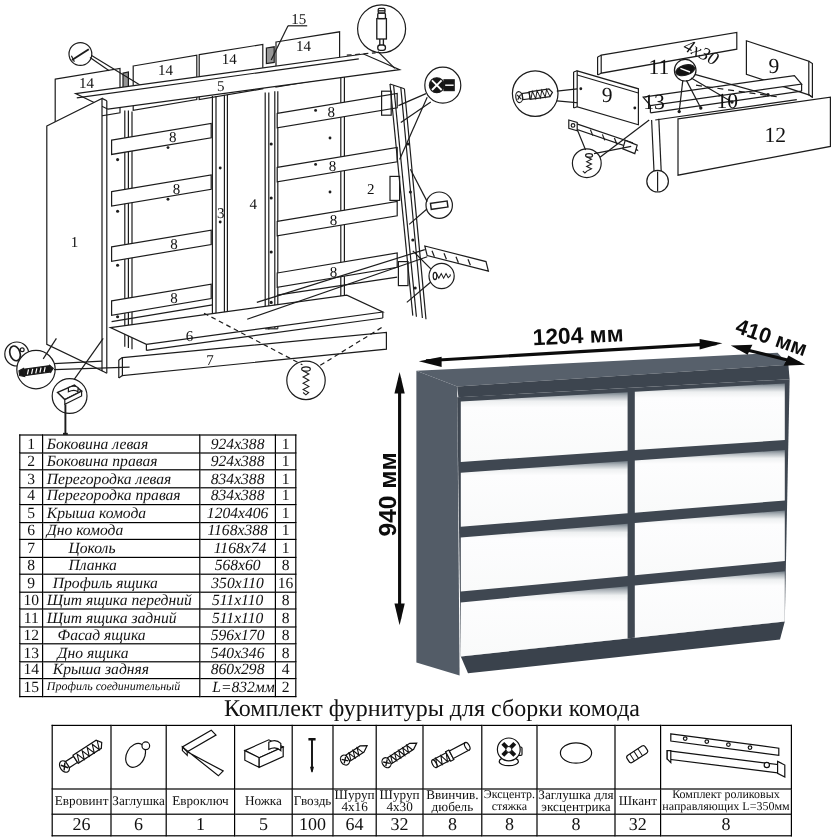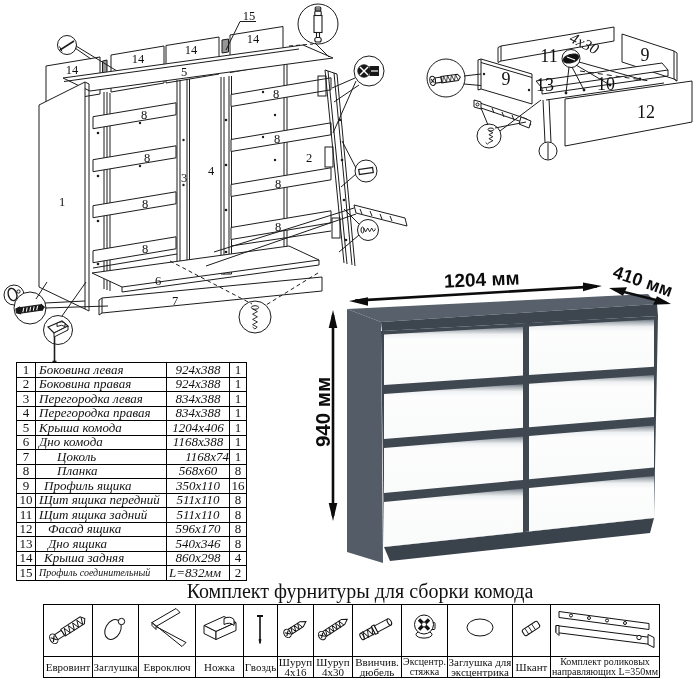--- a/index.html
+++ b/index.html
@@ -390,21 +390,21 @@
           </tr>
 <tr>
             <td class="n">6</td>
             <td class="nm">Дно комода</td>
             <td class="sz">1168x388</td>
             <td class="q">1</td>
           </tr>
 <tr>
             <td class="n">7</td>
             <td class="nm" style="padding-left:21px">Цоколь</td>
-            <td class="sz" style="text-align:right;padding-left:4px">1168x74</td>
+            <td class="sz" style="text-align:center;padding-left:4px">1168x74</td>
             <td class="q">1</td>
           </tr>
 <tr>
             <td class="n">8</td>
             <td class="nm" style="padding-left:21px">Планка</td>
             <td class="sz">568x60</td>
             <td class="q">8</td>
           </tr>
 <tr>
             <td class="n">9</td>
@@ -438,21 +438,21 @@
           </tr>
 <tr>
             <td class="n">14</td>
             <td class="nm" style="padding-left:8px">Крыша задняя</td>
             <td class="sz">860x298</td>
             <td class="q">4</td>
           </tr>
 <tr>
             <td class="n">15</td>
             <td class="nm" style="font-size:10px">Профиль соединительный</td>
-            <td class="sz" style="text-align:left;padding-left:2px">L=832мм</td>
+            <td class="sz" style="text-align:right;padding-left:2px">L=832мм</td>
             <td class="q">2</td>
           </tr>
 </tbody>
       </table>
     </div>
 
 <div id="title">Комплект фурнитуры для сборки комода</div>
 
 <div id="hw">
       <table>
@@ -568,16 +568,30 @@
             <td>Ножка</td>
             <td>Гвоздь</td>
 <td>Шуруп<br>4х16</td>
             <td>Шуруп<br>4х30</td>
             <td>Ввинчив.<br>дюбель</td>
             <td style="font-size:10px">Эксцентр.<br>стяжка</td>
 <td>Заглушка для<br>эксцентрика</td>
             <td>Шкант</td>
             <td style="font-size:10px;white-space:nowrap">Комплект роликовых<br>направляющих L=350мм</td>
 </tr>
+<tr class="qty">
+<td>26</td>
+            <td>6</td>
+            <td>1</td>
+            <td>5</td>
+            <td>100</td>
+            <td>64</td>
+            <td>32</td>
+            <td>8</td>
+            <td>8</td>
+            <td>8</td>
+            <td>32</td>
+            <td>8</td>
+</tr>
 </tbody>
       </table>
     </div>
 
 </div>
 </body></html>

